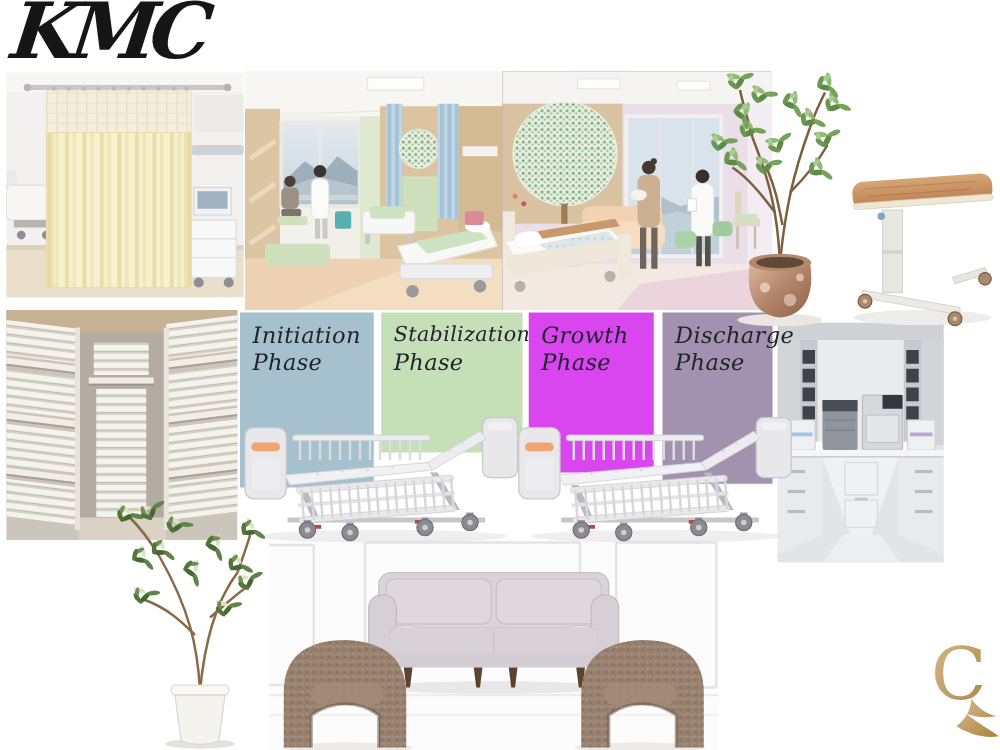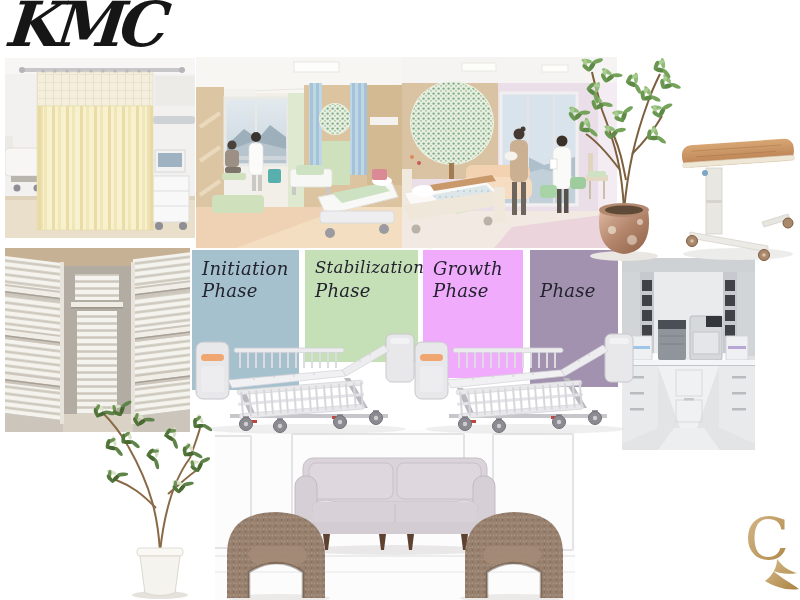--- a/index.html
+++ b/index.html
@@ -481,25 +481,26 @@
   </figure>
 
   <div class="card" style="left: 192px; width: 107px; height: 140px; background: rgb(166, 193, 206);">
     <div class="ln l1">Initiation</div>
     <div class="ln l2">Phase</div>
   </div>
   <div class="card" style="left: 305px; width: 113px; height: 112px; background: rgb(197, 223, 183);">
     <div class="ln l1" style="font-size:16.5px">Stabilization</div>
     <div class="ln l2">Phase</div>
   </div>
-  <div class="card" style="left: 423px; width: 100px; height: 128px; background: #f0abfc;">
+  <div class="card" style="left: 423px; width: 100px; height: 128px; background: #d946ef;">
     <div class="ln l1">Growth</div>
     <div class="ln l2">Phase</div>
   </div>
   <div class="card" style="left: 530px; width: 88px; height: 137px; background: rgb(163, 146, 175);">
+    <div class="ln l1">Discharge</div>
     <div class="ln l2">Phase</div>
   </div>
 
   <svg class="abs" style="left:194px;top:328px" width="222" height="108">
       <use href="#bedSym"></use>
     </svg>
   <svg class="abs" style="left:413px;top:328px" width="222" height="108">
       <use href="#bedSym"></use>
     </svg>
 

